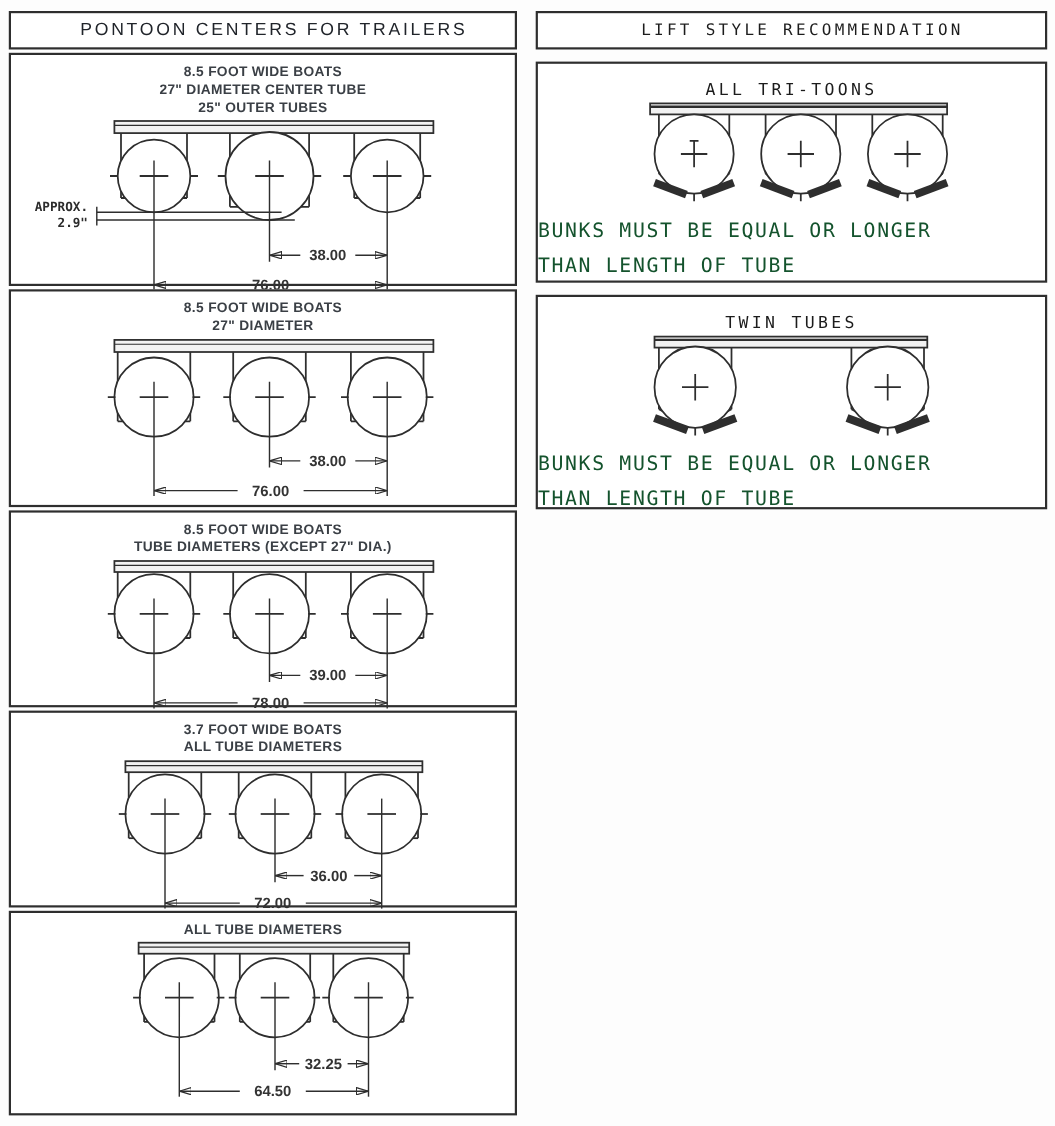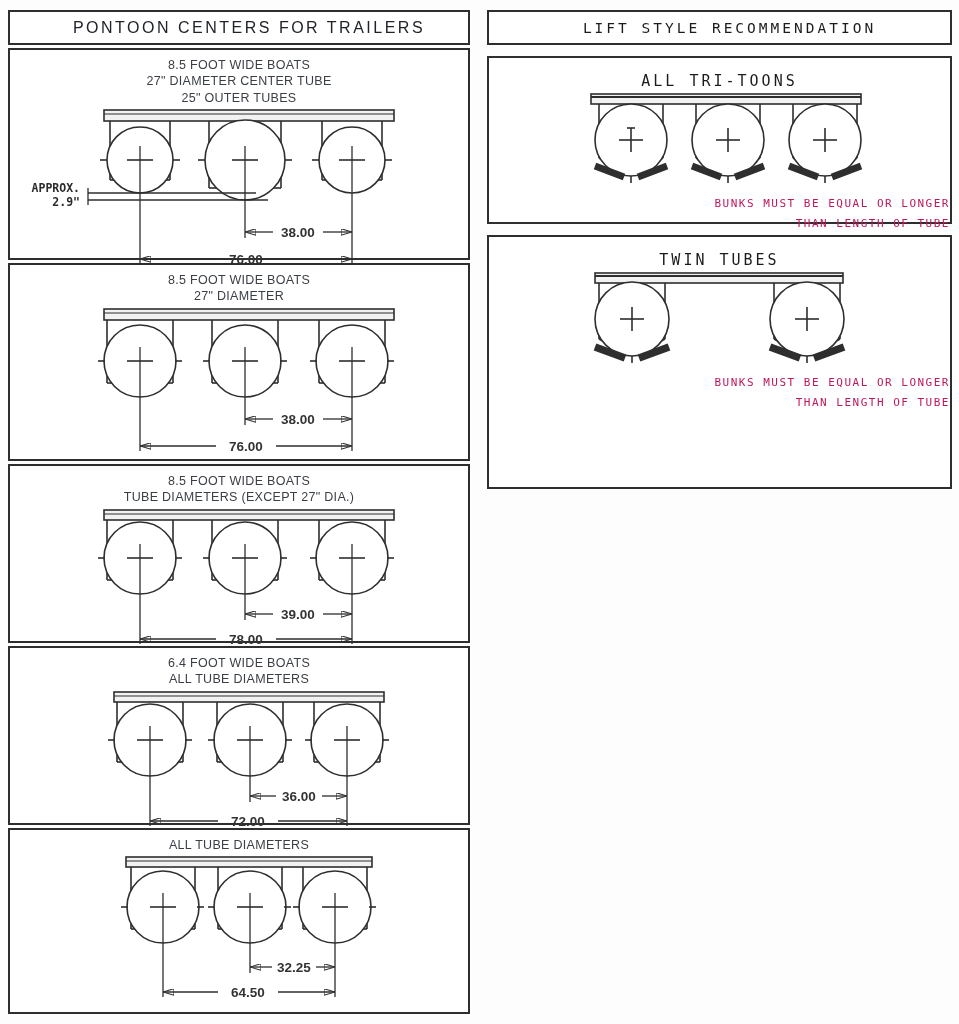--- a/index.html
+++ b/index.html
@@ -5,23 +5,23 @@
   html,body{margin:0;padding:0;background:#ffffff;}
   .page{position:relative;width:959px;height:1024px;background:#fdfdfd;font-family:"Liberation Sans",sans-serif;overflow:hidden;}
   .panel{position:absolute;display:flex;flex-direction:column;gap:3px;}
   .left-panel{left:8px;top:10px;width:462px;}
   .right-panel{left:487px;top:10px;width:465px;gap:11px;}
   .cell{border:2px solid #2e2e2e;background:#fff;box-sizing:border-box;}
   .title-box{height:35px;display:flex;align-items:center;justify-content:center;padding-left:20px;}
   .title-left{font-size:16px;letter-spacing:2.5px;color:#20242a;font-weight:500;}
   .cad{font-family:"DejaVu Sans Mono","Liberation Mono",monospace;}
   .title-right{font-size:14.5px;letter-spacing:3px;color:#1c1c1c;}
-  .heading{font-weight:normal;font-size:12.5px;color:#3a3f45;text-align:center;line-height:1.3;letter-spacing:0.3px;margin-top:7px;}
+  .heading{font-weight:bold;font-size:12.5px;color:#3a3f45;text-align:center;line-height:1.3;letter-spacing:0.3px;margin-top:7px;}
   .rheading{font-size:15px;letter-spacing:3px;color:#1c1c1c;text-align:center;margin-top:14px;}
-  .caption{font-size:11px;letter-spacing:1.5px;color:#be185d;text-align:right;line-height:1.8;margin-top:2px;}
+  .caption{font-size:18px;letter-spacing:1.5px;color:#14532d;text-align:left;line-height:1.8;margin-top:2px;}
   svg{display:block;margin:2px auto 0;}
   svg line, svg path, svg circle, svg rect{stroke:#2e2e2e;fill:none;}
   .dim-text{font-family:"Liberation Sans",sans-serif;font-size:13.5px;font-weight:bold;fill:#333;text-anchor:middle;}
   .approx-text{font-family:"DejaVu Sans Mono","Liberation Mono",monospace;font-size:11.5px;font-weight:bold;fill:#2c2c2c;text-anchor:end;}
   .deck{fill:#f2f2f2;}
   .tube{fill:#ffffff;}
 </style>
 </head>
 <body>
 
@@ -203,21 +203,21 @@
           <text class="dim-text" x="288" y="110.5" stroke="none">39.00</text>
           <path d="M130 131 H206" marker-start="url(#arrow)"></path>
           <path d="M266 131 H342" marker-end="url(#arrow)"></path>
           <text class="dim-text" x="236" y="135.5" stroke="none">78.00</text>
         </g>
       </svg>
     </div>
 
     <div class="cell" style="height:179px">
       <div class="heading">
-        <div>6.4 FOOT WIDE BOATS</div>
+        <div>3.7 FOOT WIDE BOATS</div>
         <div>ALL TUBE DIAMETERS</div>
       </div>
       <svg width="458" height="140" viewBox="0 0 458 140">
         <g stroke-width="1.6">
           <rect class="deck" x="104" y="2" width="270" height="10"></rect>
           <line x1="104" y1="6" x2="374" y2="6" stroke-width="1"></line>
         </g>
         <g stroke-width="1.6">
           <line x1="107" y1="12" x2="107" y2="72"></line>
             <line x1="173" y1="12" x2="173" y2="72"></line>
@@ -312,21 +312,21 @@
     </div>
 
   </div>
 
   <div class="panel right-panel">
 
     <div class="cell title-box">
       <span class="cad title-right">LIFT STYLE RECOMMENDATION</span>
     </div>
 
-    <div class="cell" style="height:168px">
+    <div class="cell" style="height:201px">
       <div class="cad rheading">ALL TRI-TOONS</div>
       <svg width="461" height="100" viewBox="0 0 461 100">
         <g stroke-width="1.6">
           <rect class="deck" x="102" y="2" width="270" height="10"></rect>
           <line x1="102" y1="5" x2="372" y2="5" stroke="#8f8f8f" stroke-width="2.2"></line>
         </g>
         <g stroke-width="1.6">
 
           <line x1="110" y1="12" x2="110" y2="66"></line>
             <line x1="174" y1="12" x2="174" y2="66"></line>
@@ -362,21 +362,21 @@
           <path d="M300 74 L329 85" stroke="#ea1b17" stroke-width="7"></path>
           <path d="M343 85 L372 74" stroke="#ea1b17" stroke-width="7"></path>
         </g>
       </svg>
       <div class="cad caption">
         <div>BUNKS MUST BE EQUAL OR LONGER</div>
         <div>THAN LENGTH OF TUBE</div>
       </div>
     </div>
 
-    <div class="cell" style="height:254px">
+    <div class="cell" style="height:195px">
       <div class="cad rheading">TWIN TUBES</div>
       <svg width="461" height="100" viewBox="0 0 461 100">
         <g stroke-width="1.6">
           <rect class="deck" x="106" y="2" width="248" height="10"></rect>
           <line x1="106" y1="5" x2="354" y2="5" stroke="#8f8f8f" stroke-width="2.2"></line>
         </g>
         <g stroke-width="1.6">
 
           <line x1="110" y1="12" x2="110" y2="68"></line>
             <line x1="176" y1="12" x2="176" y2="68"></line>

